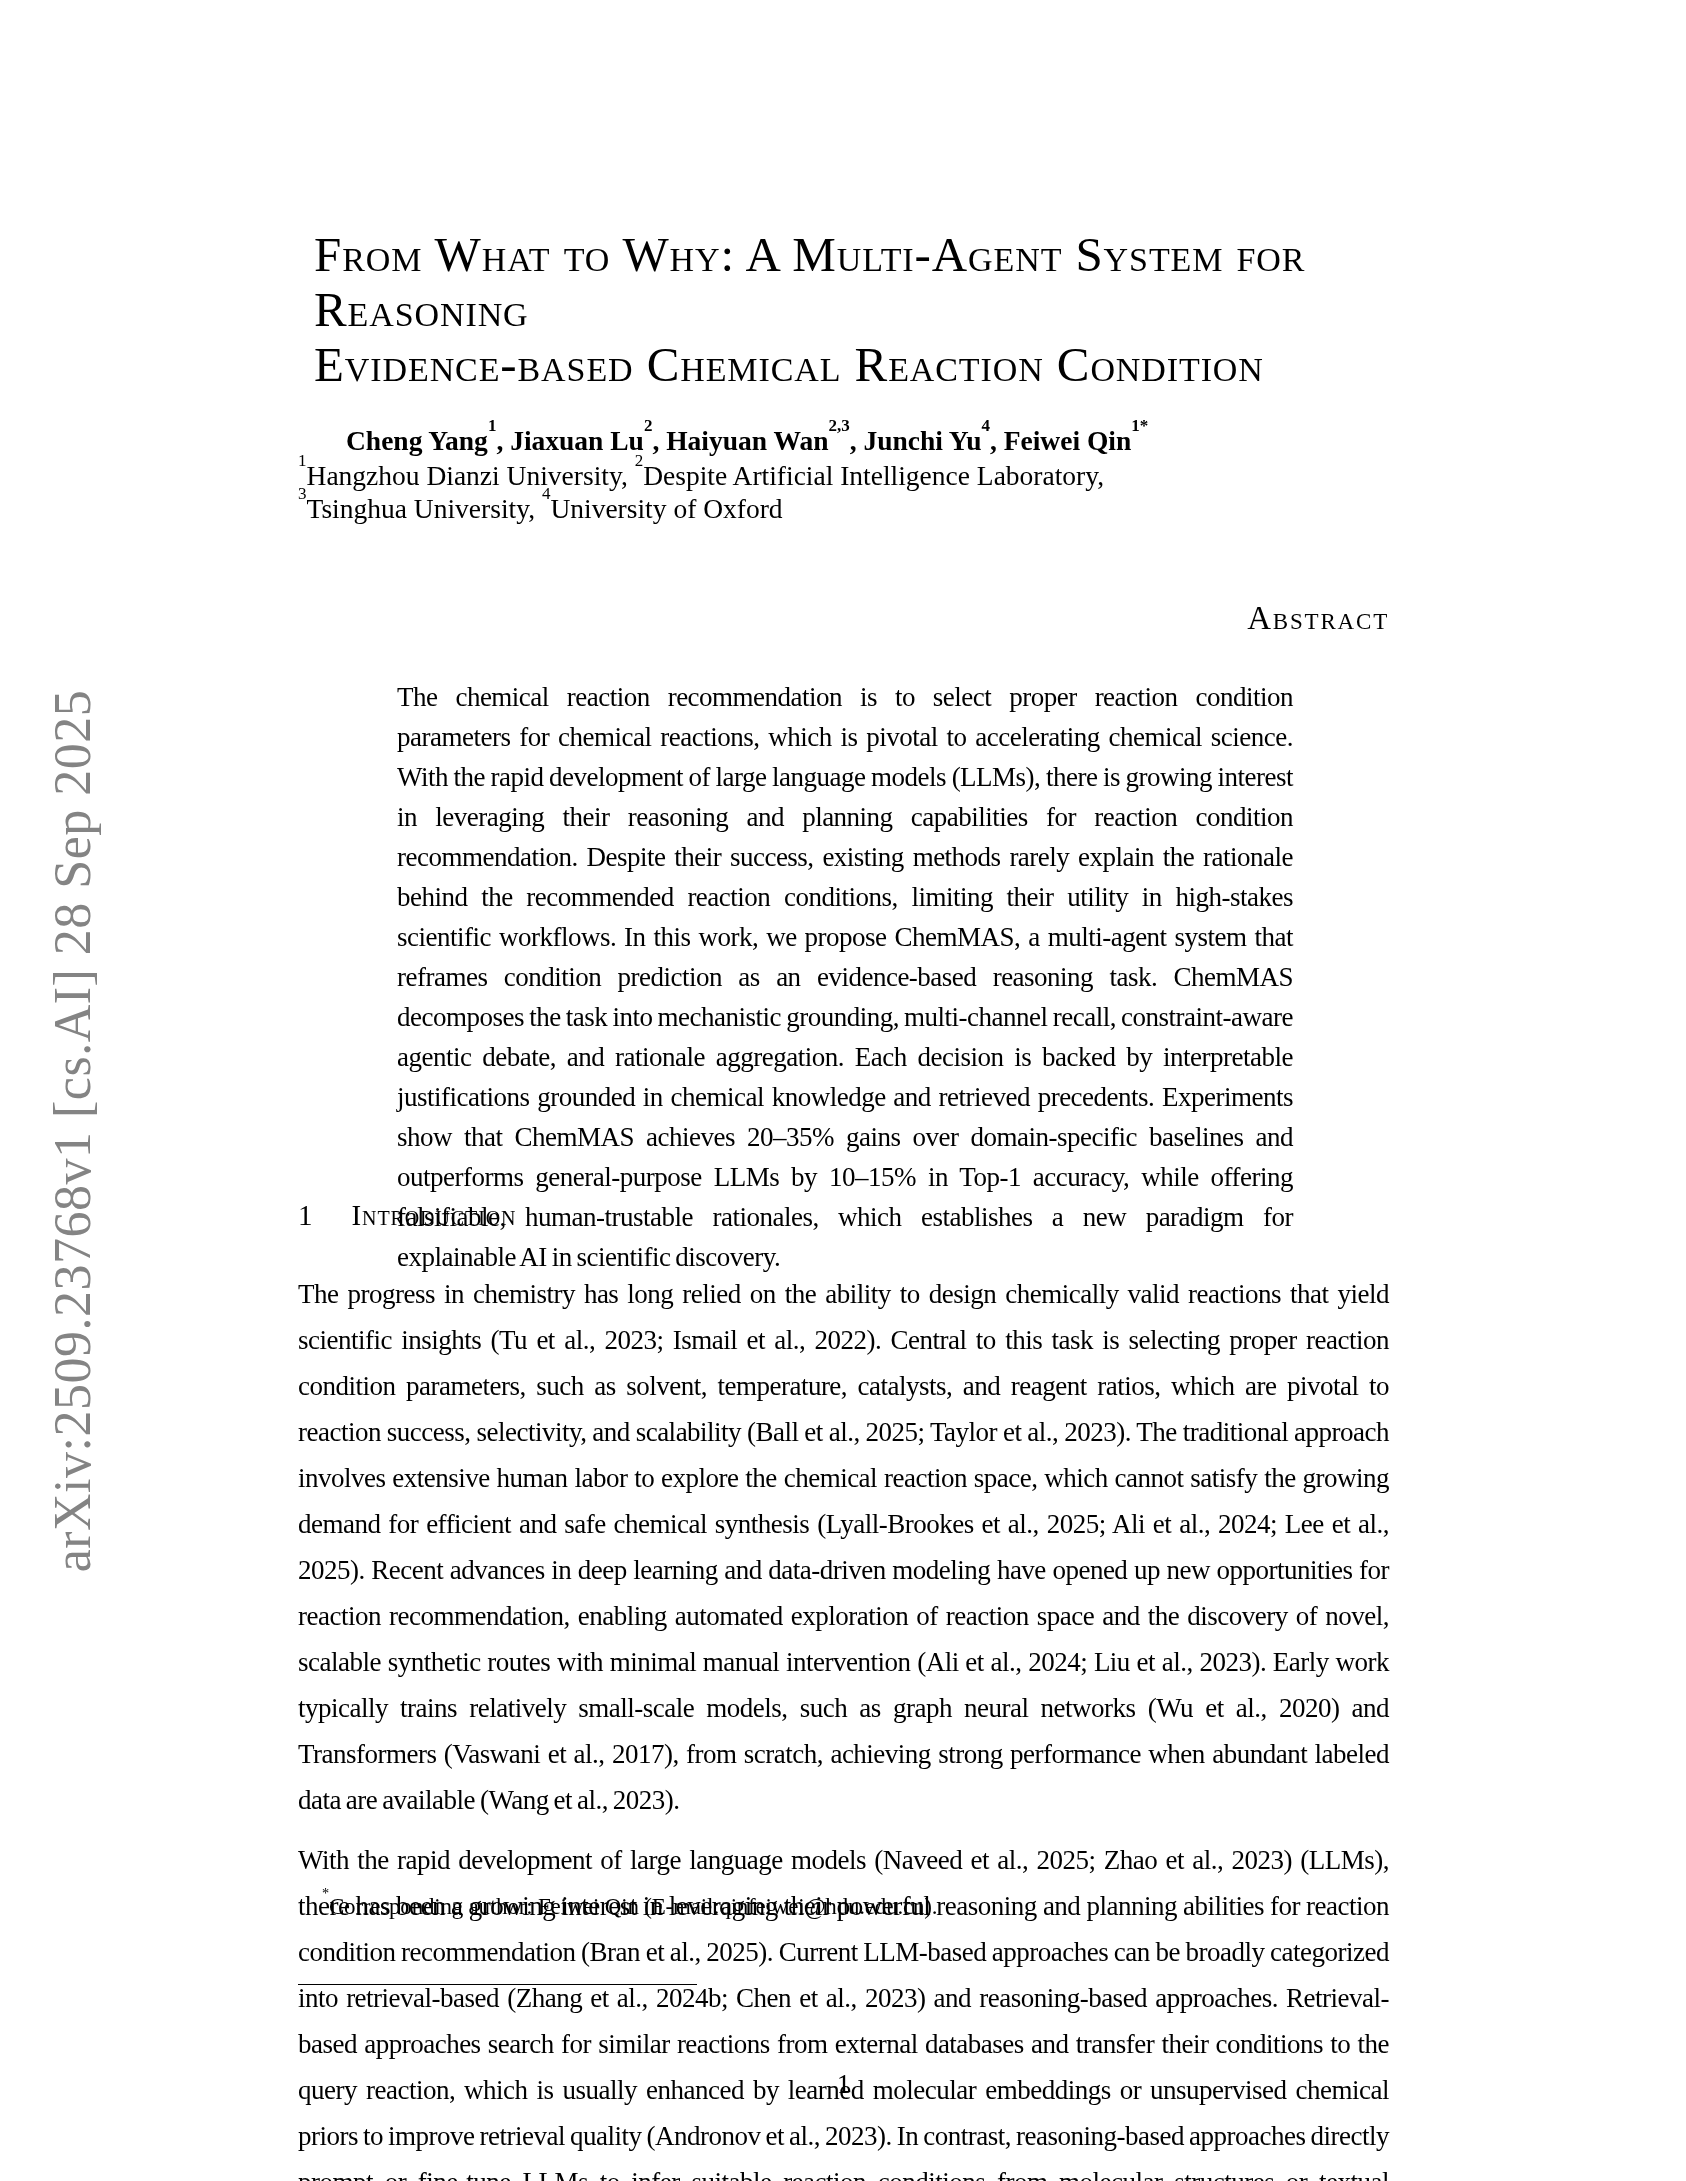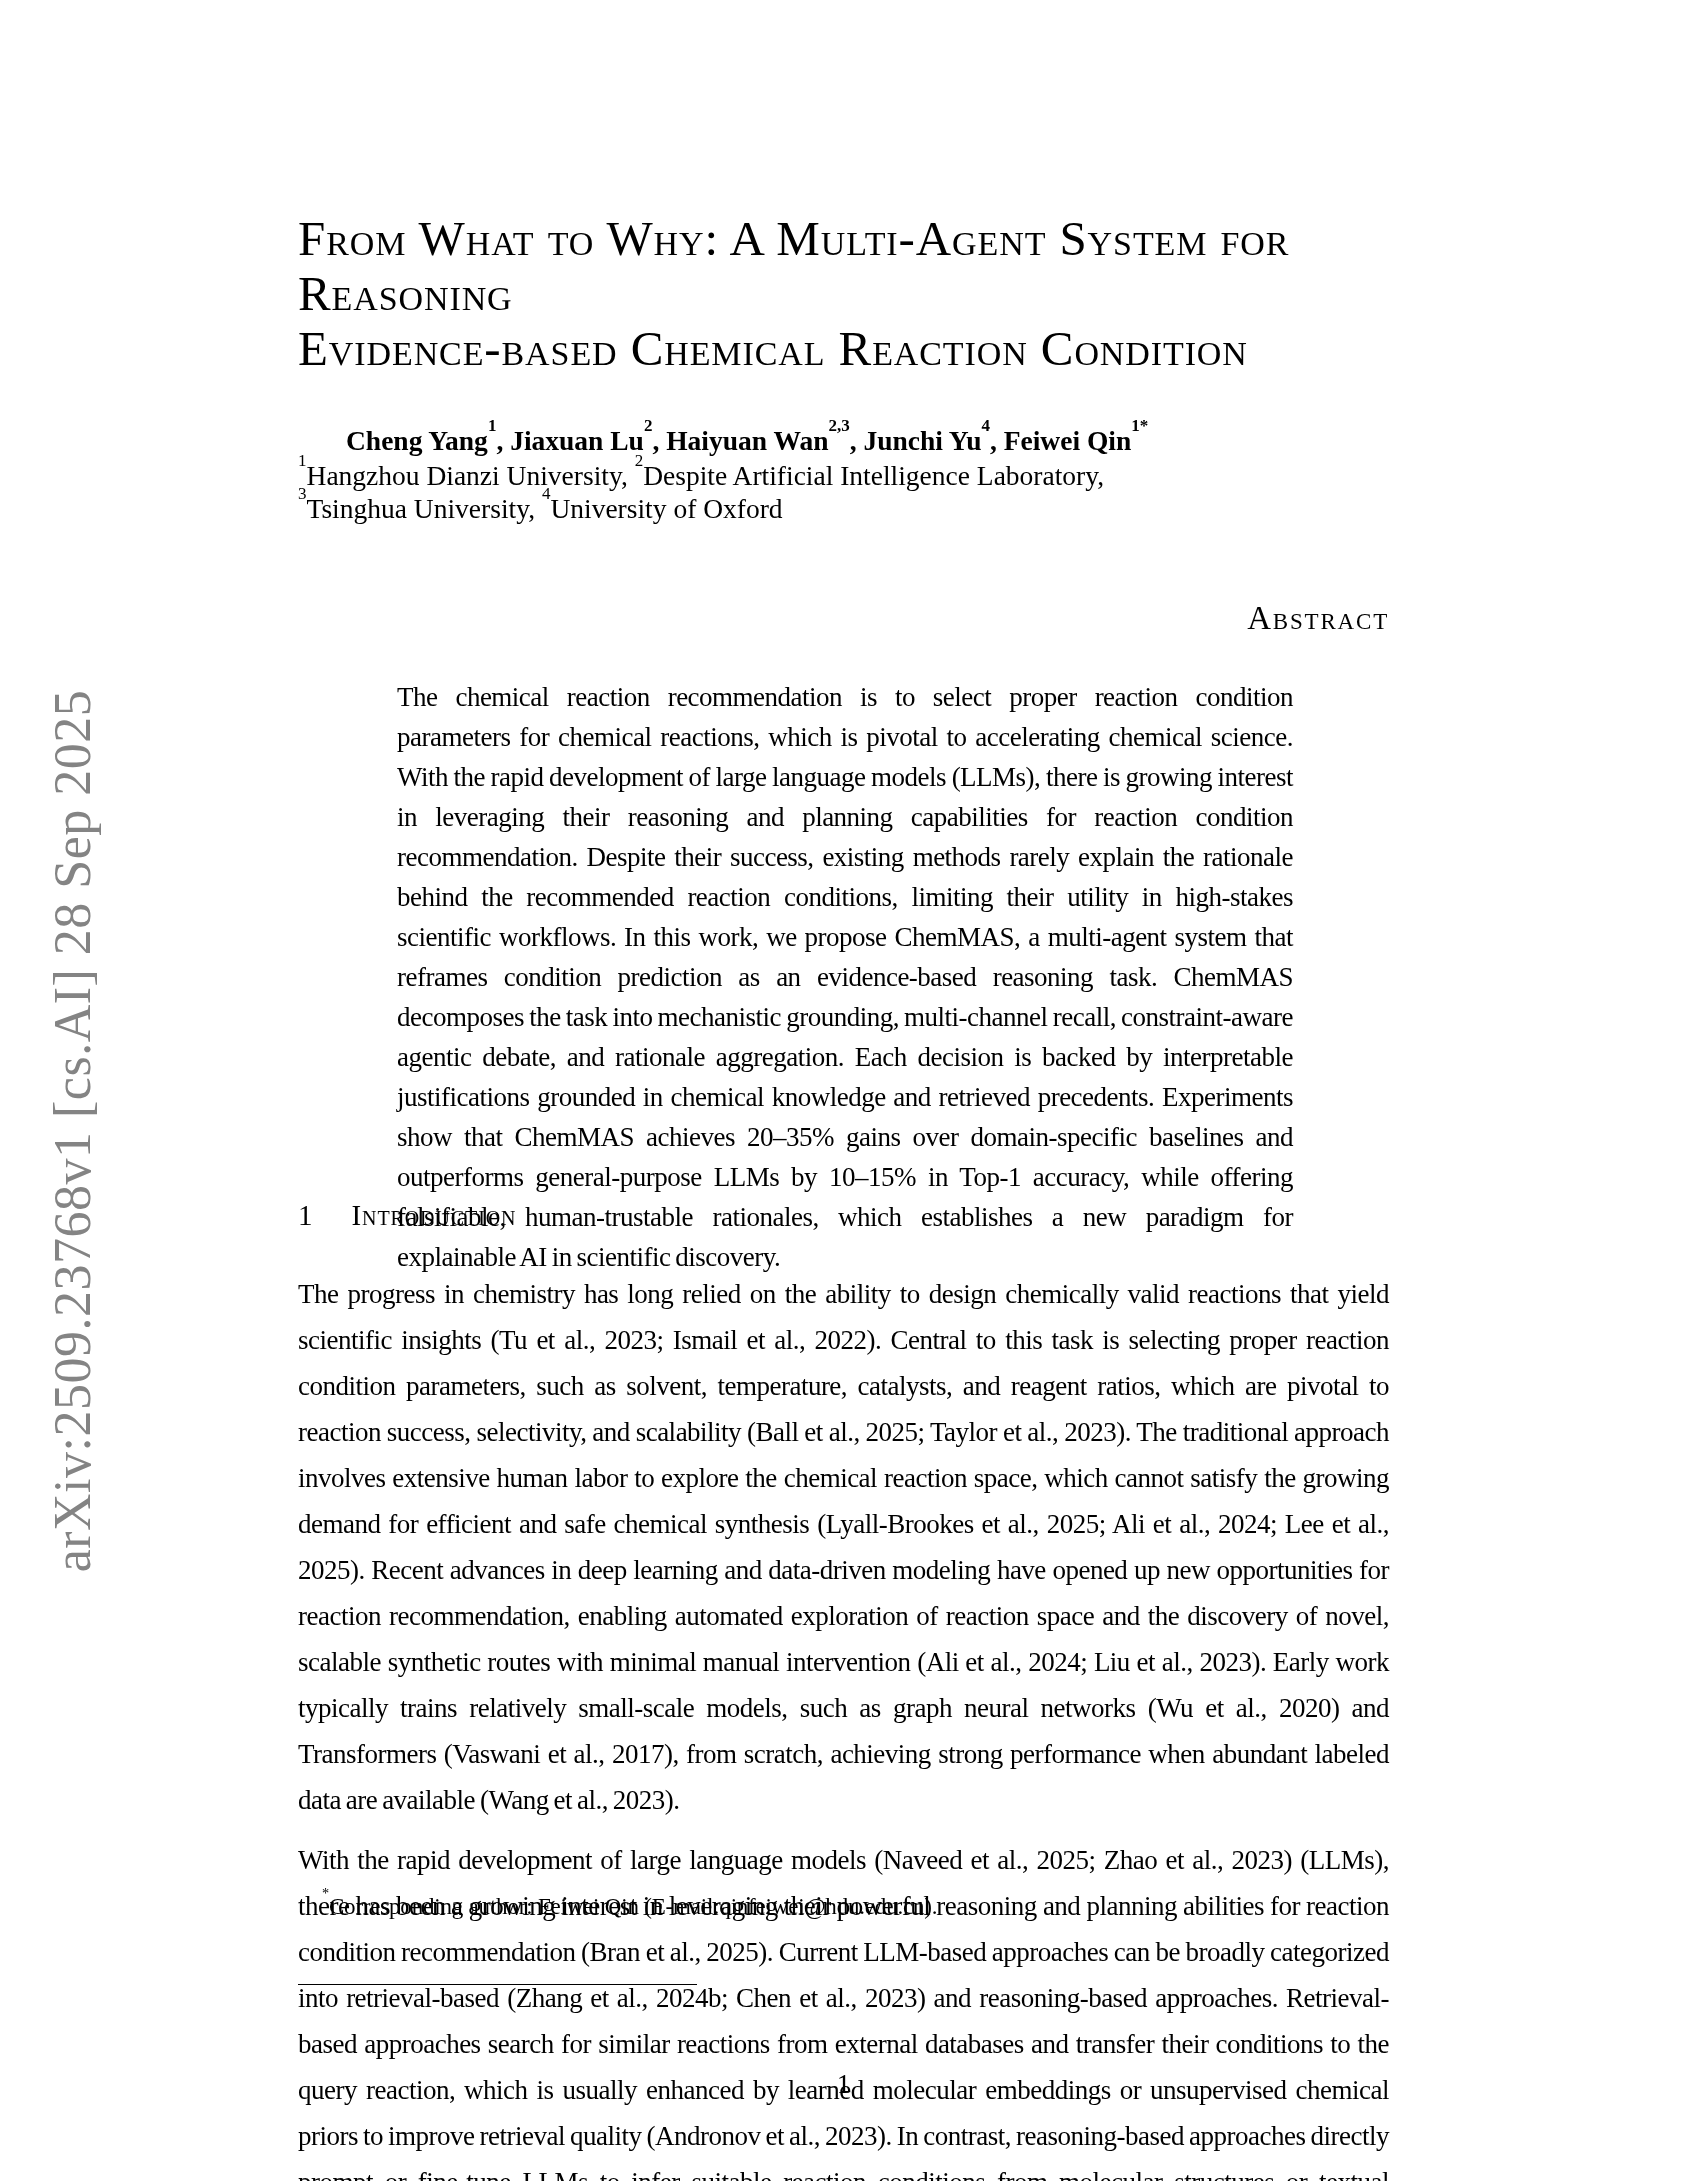--- a/index.html
+++ b/index.html
@@ -29,21 +29,21 @@
     position: absolute;
     left: 298px;
     top: 0;
     width: 1091px;
     height: 2182px;
   }
   .title {
     position: absolute;
     top: 211px;
     left: 0;
-    margin: 0;
+    margin: 16px;
     font-weight: normal;
   }
   .title-line {
     font-variant: small-caps;
     font-size: 49px;
     line-height: 55px;
     letter-spacing: 0.9px;
     white-space: nowrap;
   }
   sup {

